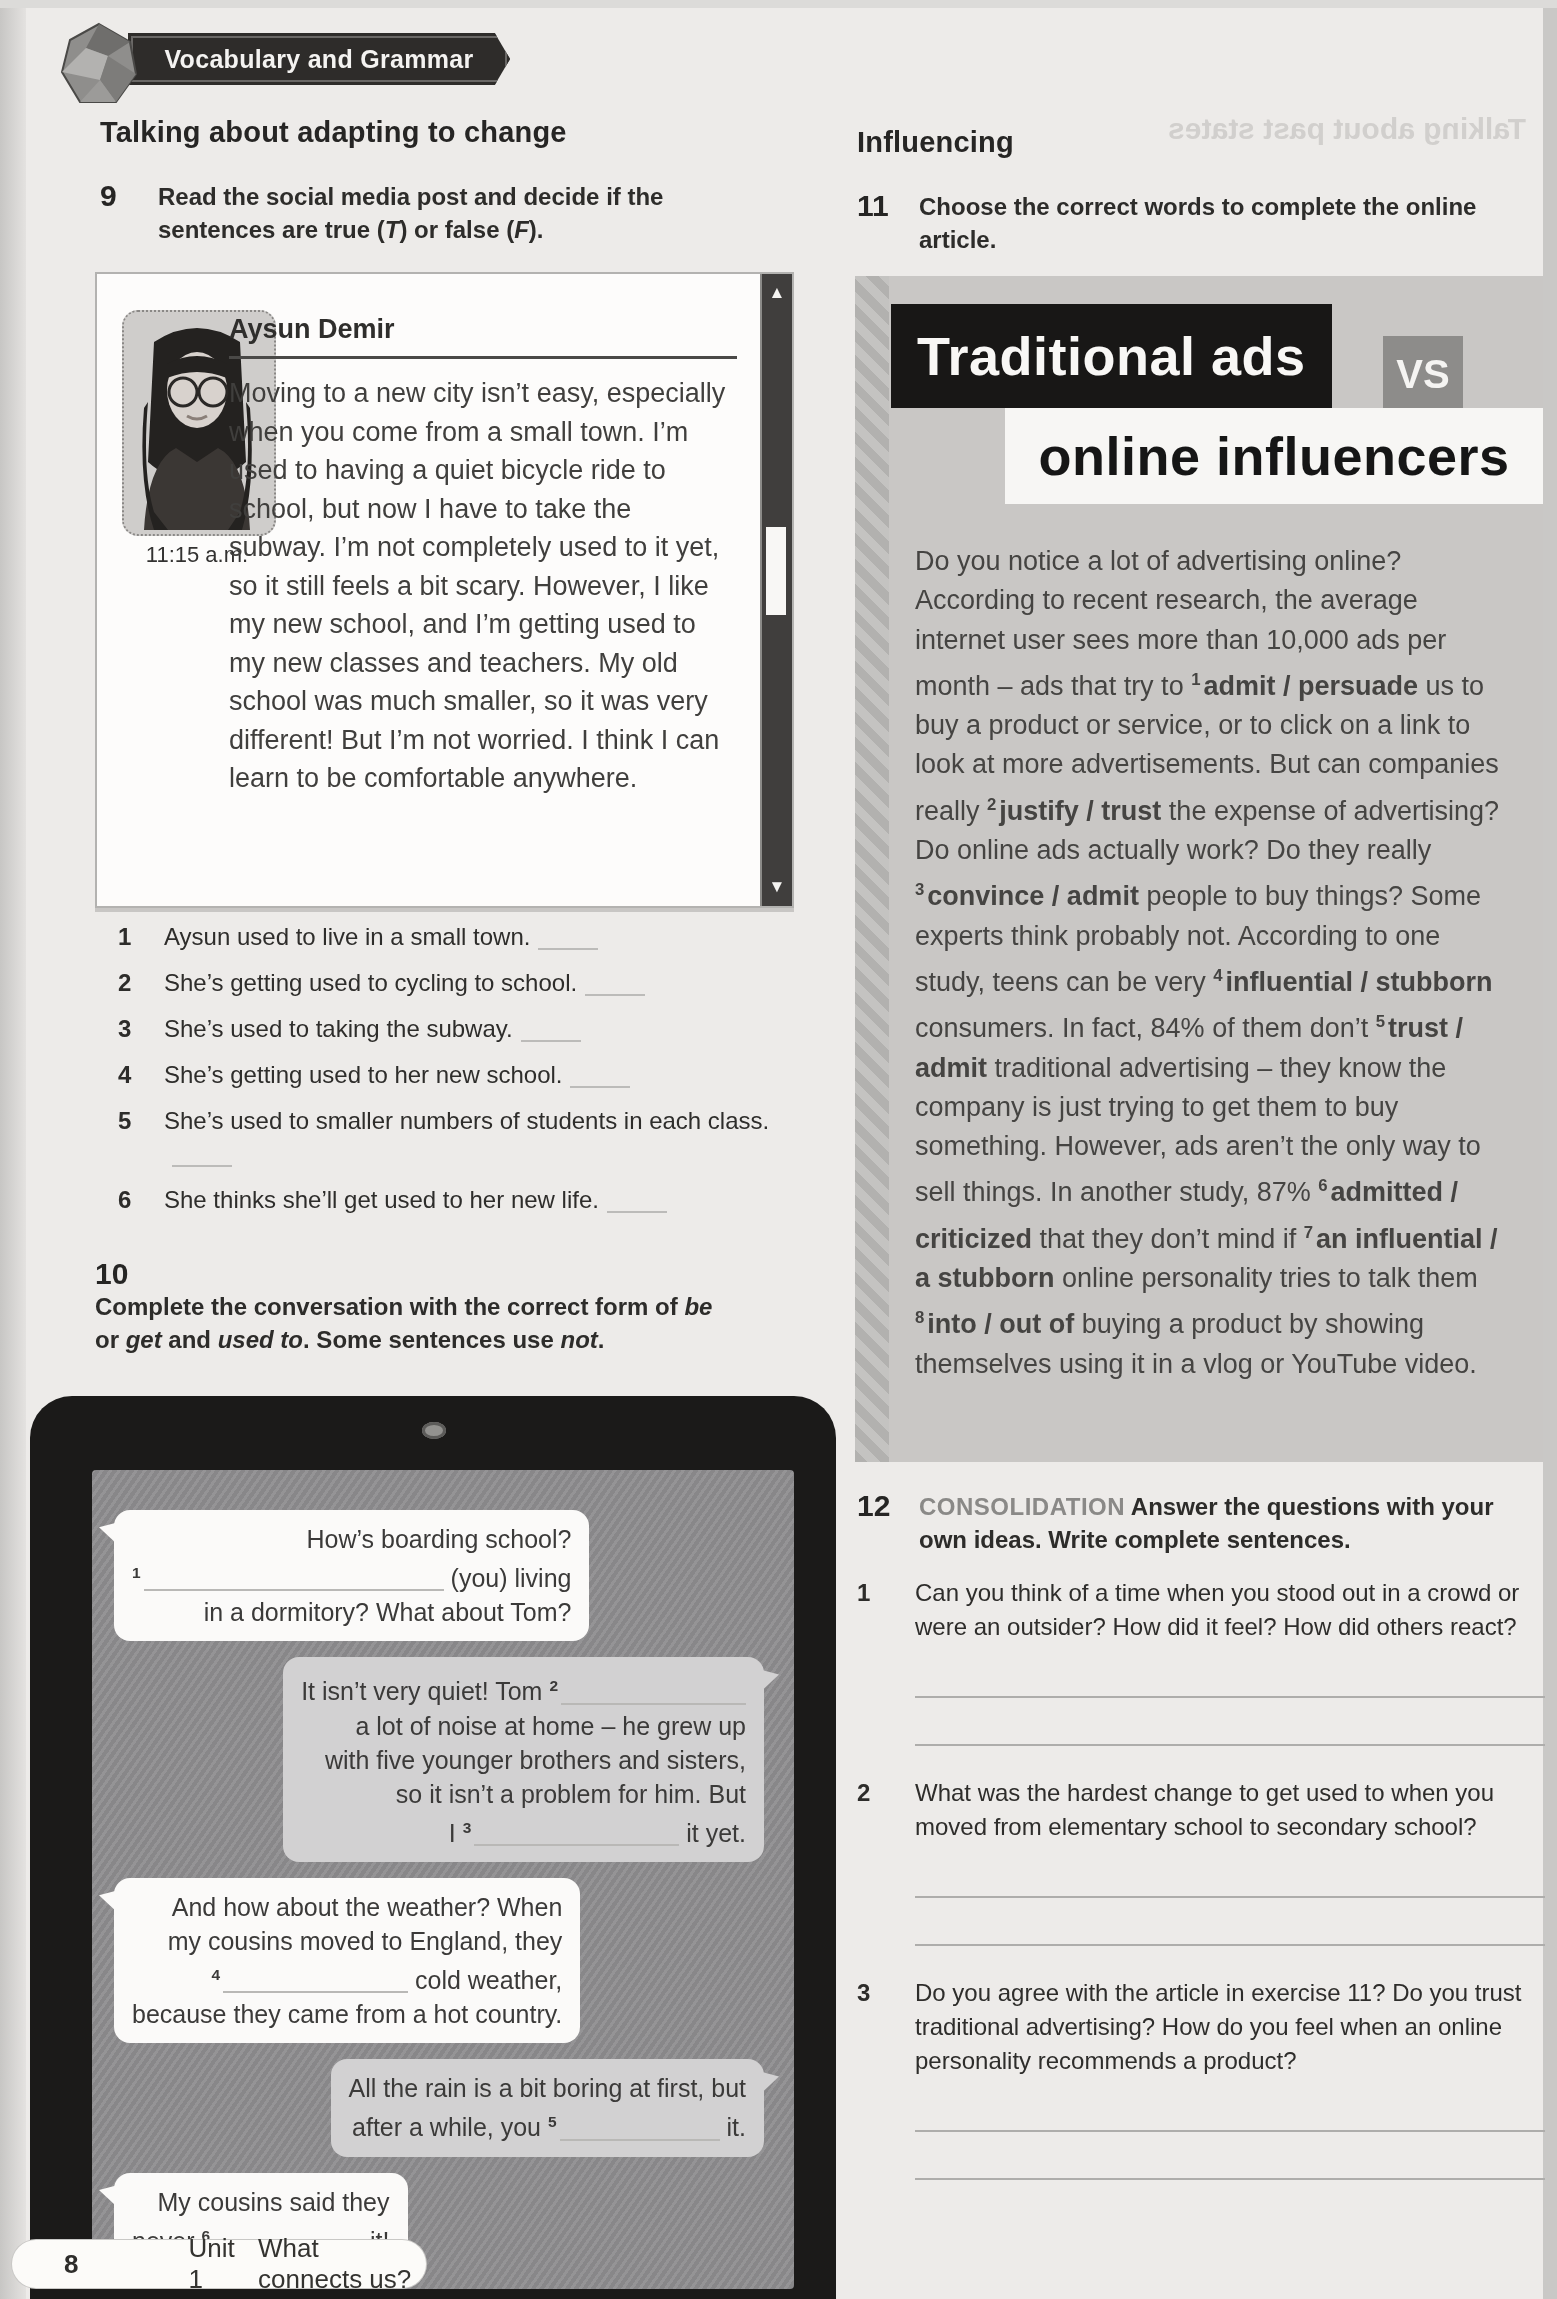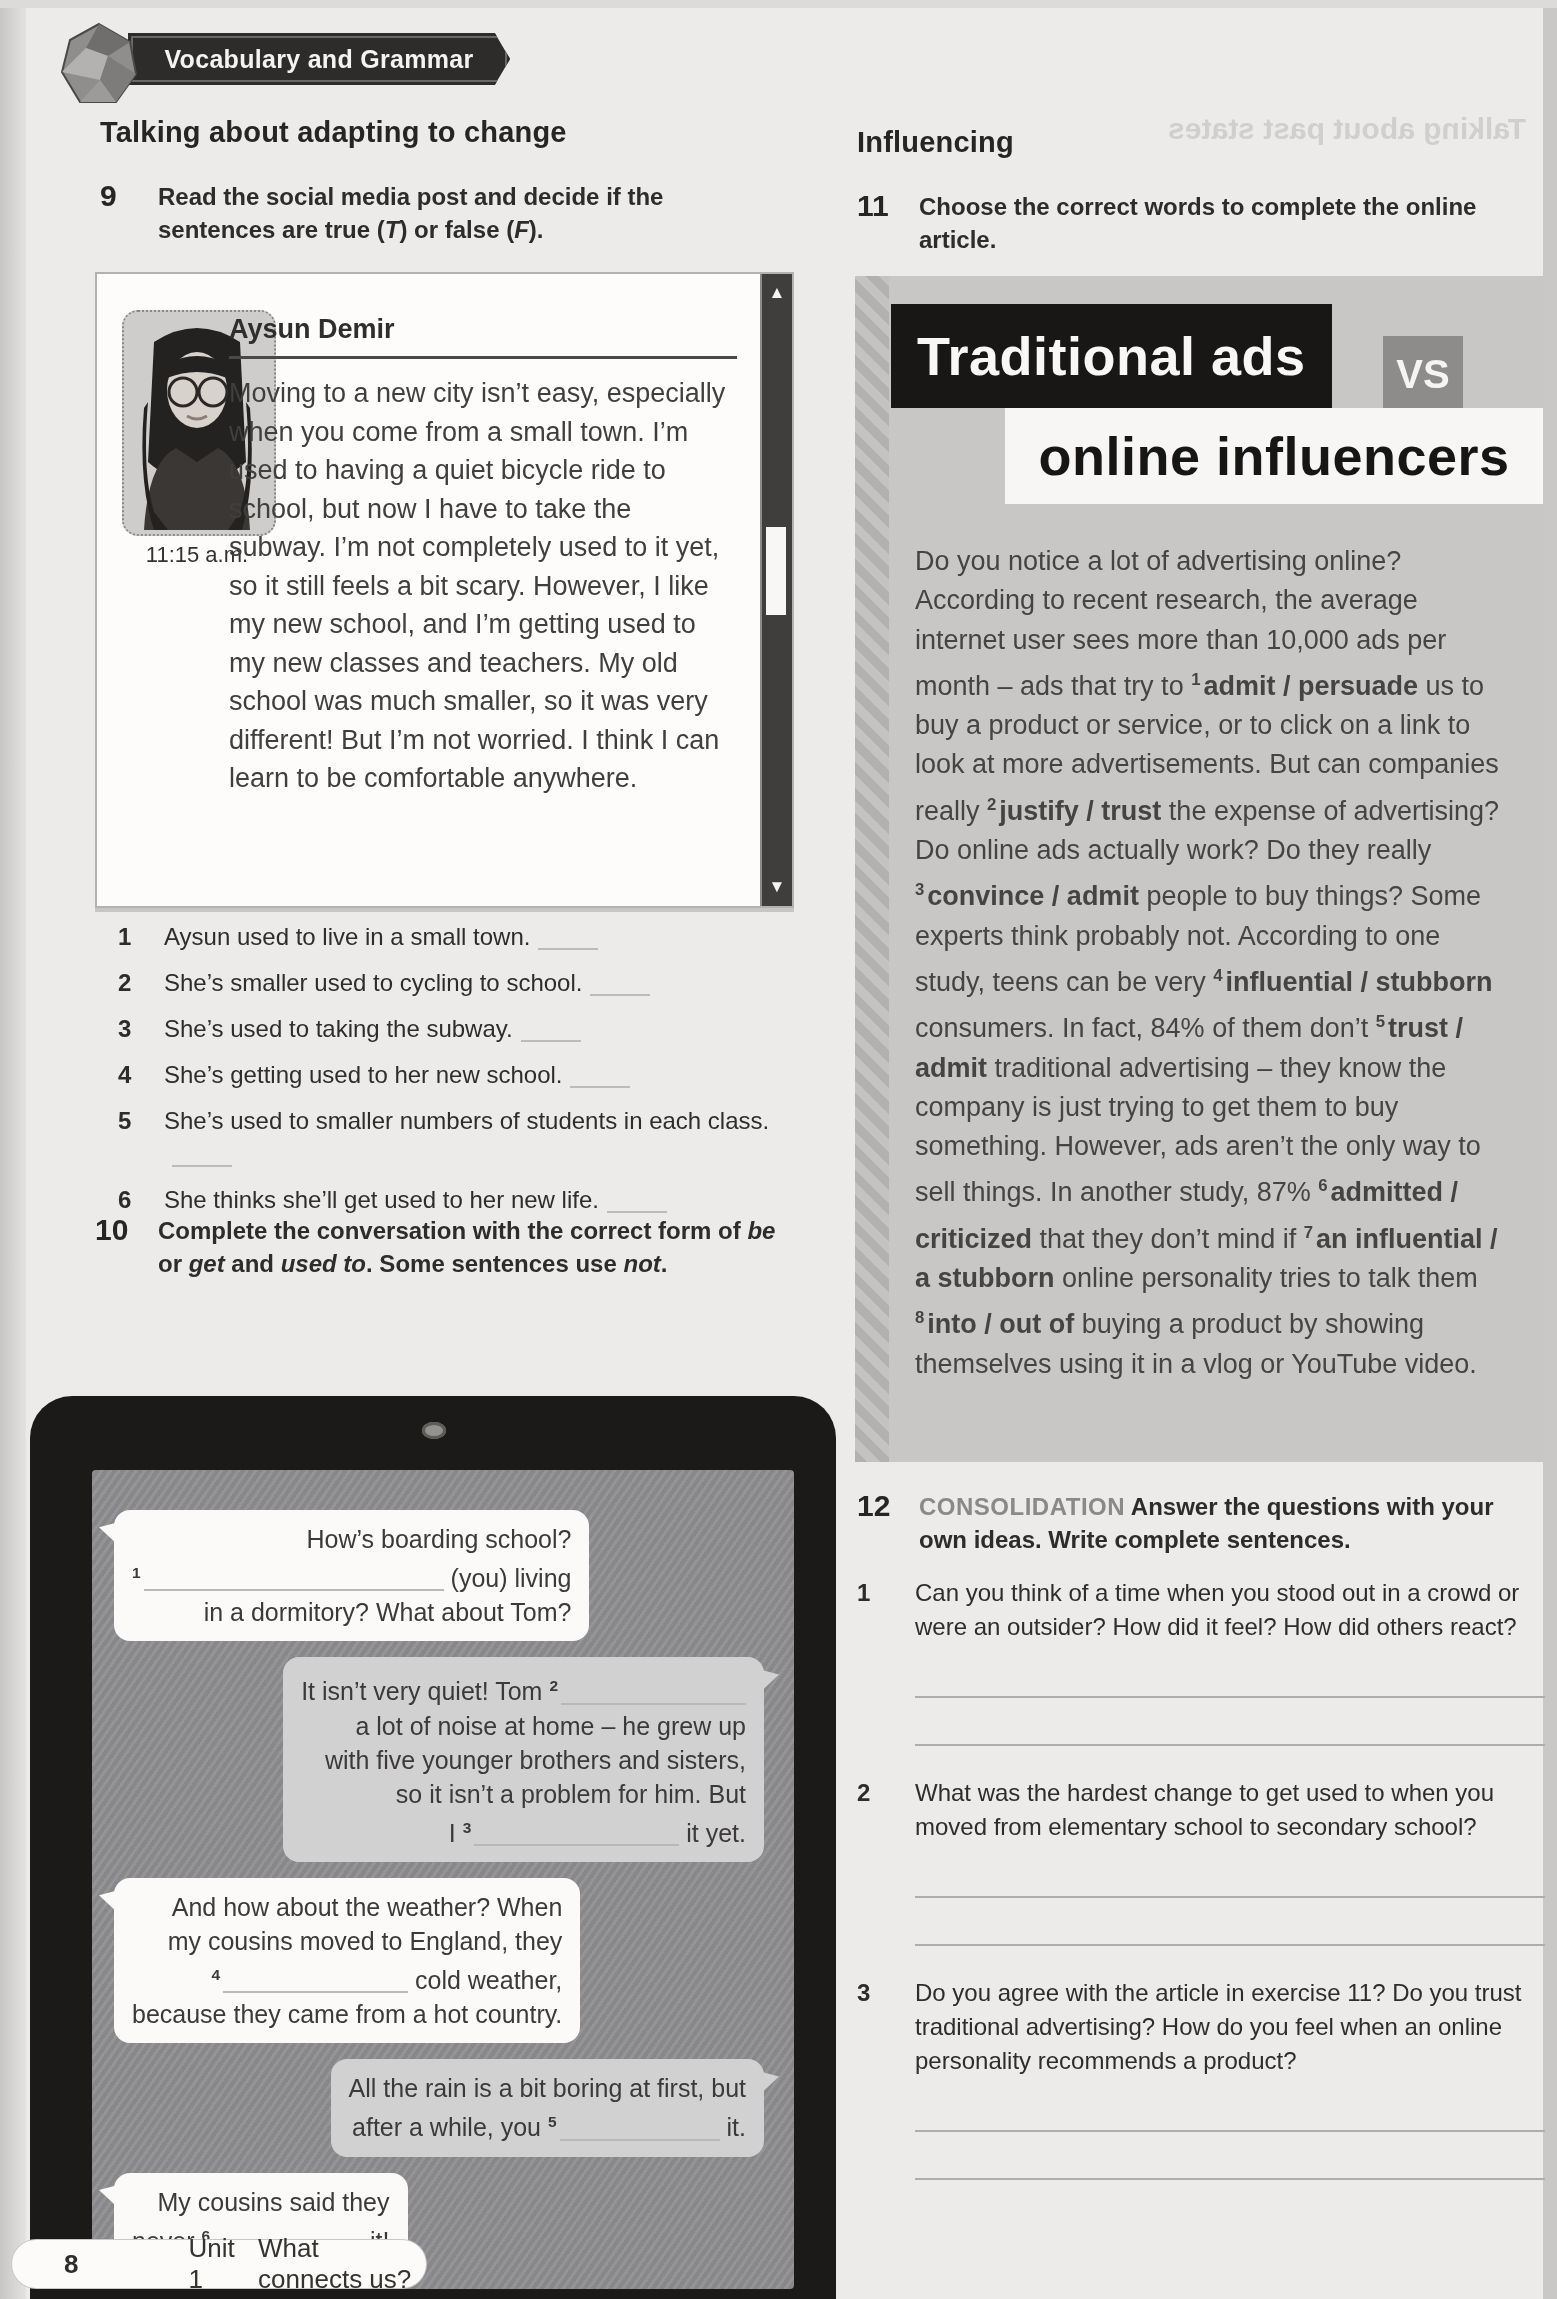--- a/index.html
+++ b/index.html
@@ -166,41 +166,41 @@
   </div>
 </div>
 
 <div class="tf-list" id="tf-list">
     <div class="tf-row">
       <div class="tf-num">1</div>
       <div class="tf-text"><span>Aysun used to live in a small town.</span><span class="tf-blank"></span></div>
     </div>
     <div class="tf-row">
       <div class="tf-num">2</div>
-      <div class="tf-text"><span>She’s smaller used to cycling to school.</span><span class="tf-blank"></span></div>
+      <div class="tf-text"><span>She’s getting used to cycling to school.</span><span class="tf-blank"></span></div>
     </div>
     <div class="tf-row">
       <div class="tf-num">3</div>
       <div class="tf-text"><span>She’s used to taking the subway.</span><span class="tf-blank"></span></div>
     </div>
     <div class="tf-row">
       <div class="tf-num">4</div>
       <div class="tf-text"><span>She’s getting used to her new school.</span><span class="tf-blank"></span></div>
     </div>
     <div class="tf-row">
       <div class="tf-num">5</div>
       <div class="tf-text"><span>She’s used to smaller numbers of students in each class.</span><span class="tf-blank"></span></div>
     </div>
     <div class="tf-row">
       <div class="tf-num">6</div>
       <div class="tf-text"><span>She thinks she’ll get used to her new life.</span><span class="tf-blank"></span></div>
     </div>
   </div>
 
-<div class="ex-row" style="left:95px;top:1214px;width:710px;">
+<div class="ex-row" style="left:95px;top:1258px;width:710px;flex-direction:column;">
   <div class="ex-num" style="width:63px;">10</div>
   <div class="ex-instr" style="width:620px;" id="ex10-instr"><span class="sg-n">Complete the conversation with the correct form of </span><span class="sg-i">be</span><span class="sg-n"> or </span><span class="sg-i">get</span><span class="sg-n"> and </span><span class="sg-i">used to</span><span class="sg-n">. Some sentences use </span><span class="sg-i">not</span><span class="sg-n">.</span></div>
 </div>
 
 <div class="tablet">
   <div class="camera"></div>
   <div class="screen" id="chat-screen">
       <div class="bubble white"><span class="tail"></span><span class="sg-n">How’s boarding school?</span><br><sup class="supnum">1</sup><span class="blank" style="width: 300px;"></span><span class="sg-n"> (you) living</span><br><span class="sg-n">in a dormitory? What about Tom?</span></div>
       <div class="bubble gray"><span class="tail"></span><span class="sg-n">It isn’t very quiet! Tom </span><sup class="supnum">2</sup><span class="blank" style="width: 185px;"></span><br><span class="sg-n">a lot of noise at home – he grew up</span><br><span class="sg-n">with five younger brothers and sisters,</span><br><span class="sg-n">so it isn’t a problem for him. But</span><br><span class="sg-n">I </span><sup class="supnum">3</sup><span class="blank" style="width: 205px;"></span><span class="sg-n"> it yet.</span></div>
       <div class="bubble white"><span class="tail"></span><span class="sg-n">And how about the weather? When</span><br><span class="sg-n">my cousins moved to England, they</span><br><sup class="supnum">4</sup><span class="blank" style="width: 185px;"></span><span class="sg-n"> cold weather,</span><br><span class="sg-n">because they came from a hot country.</span></div>

